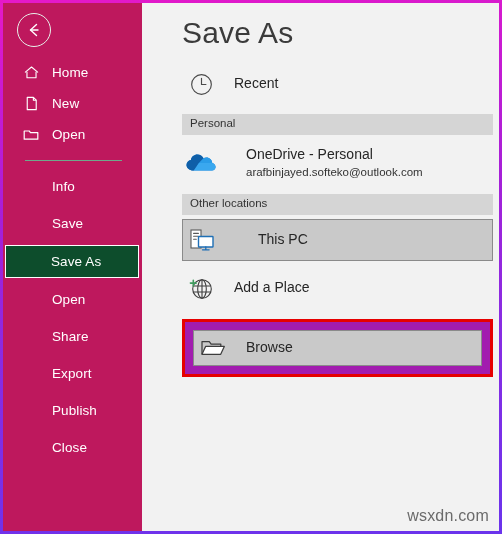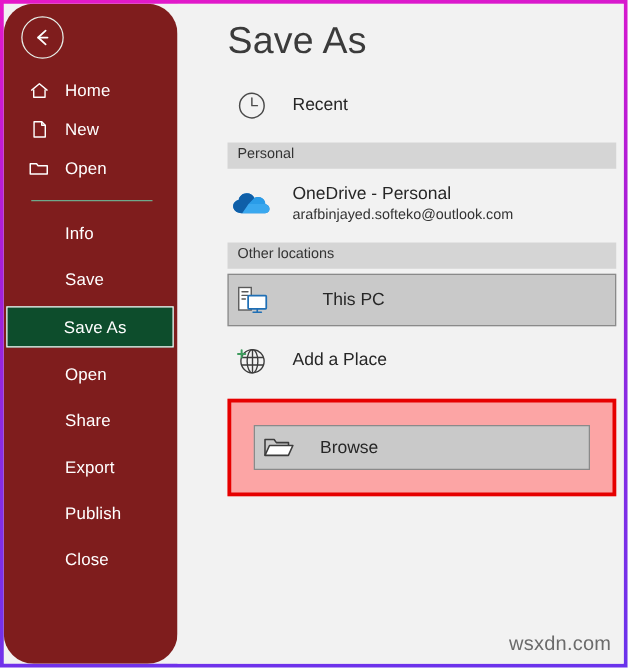--- a/index.html
+++ b/index.html
@@ -30,24 +30,23 @@
     box-sizing: border-box;
     background: #f2f2f2;
     display: flex;
     overflow: hidden;
   }
 
   
   #sidebar {
     width: 139px;
     flex: 0 0 139px;
-    background: #7f1d1d;
-    position: relative;
-    box-sizing: border-box;
-    border-radius: 24px;
+    background: #be185d;
+    position: relative;
+    box-sizing: border-box;
   }
   #back-button {
     position: absolute;
     left: 14px;
     top: 10px;
     width: 34px;
     height: 34px;
     border: 1.6px solid #e7efe9;
     border-radius: 50%;
     box-sizing: border-box;
@@ -145,40 +144,40 @@
     font-size: 11.5px;
     height: 21px;
     line-height: 19px;
     padding-left: 8px;
     box-sizing: border-box;
     margin-right: 6px;
   }
   #personal-header { margin-top: 11px; }
   #other-header { margin-top: 6px; }
 
-  #onedrive-row { height: 50px; margin-top: 3px; }
+  #onedrive-row { height: 50px; margin-top: 3px; gap: 12px; }
 
   .row-selected {
     background: #c9c9c9;
     border: 1px solid #8a8a8a;
     margin-right: 6px;
     box-sizing: border-box;
     gap: 23px;
   }
   #thispc-row { height: 42px; margin-top: 4px; }
   #addplace-row { height: 42px; margin-top: 6px; }
 
   
   #browse-highlight {
     margin-top: 10px;
     margin-right: 6px;
     border: 3px solid #e60000;
     box-sizing: border-box;
-    padding: 18px;
-    background: #fca5a5;
+    padding: 8px;
+    background: #a21caf;
     text-align: right;
   }
   #browse-row {
     height: 36px;
     background: #c9c9c9;
     border: 1px solid #8a8a8a;
     box-sizing: border-box;
     margin: 0;
   }
 

